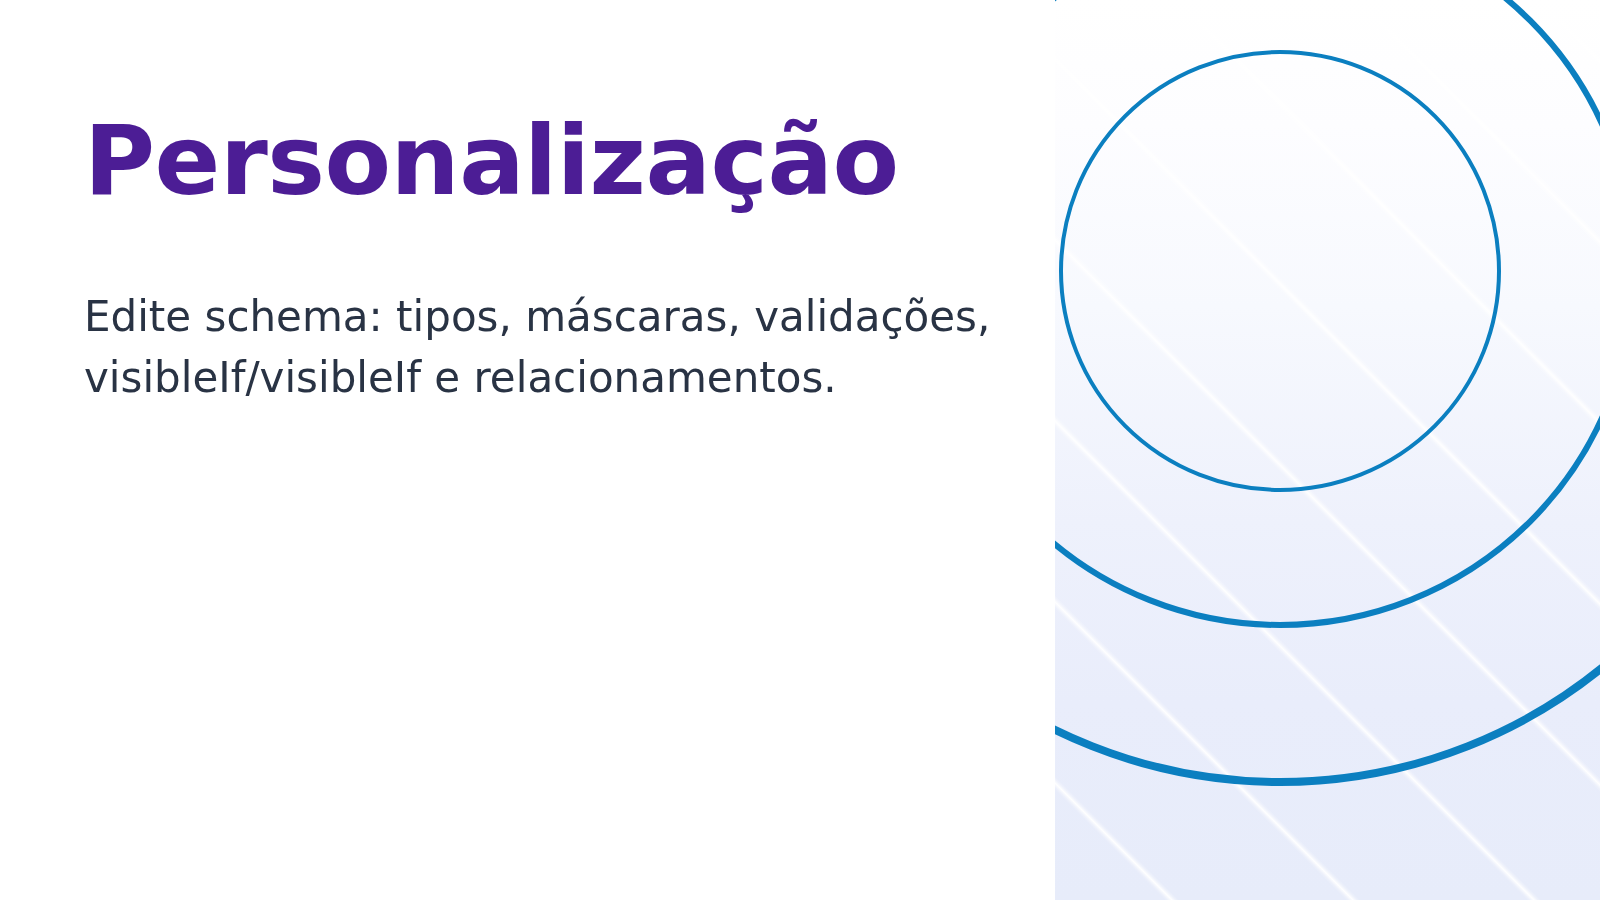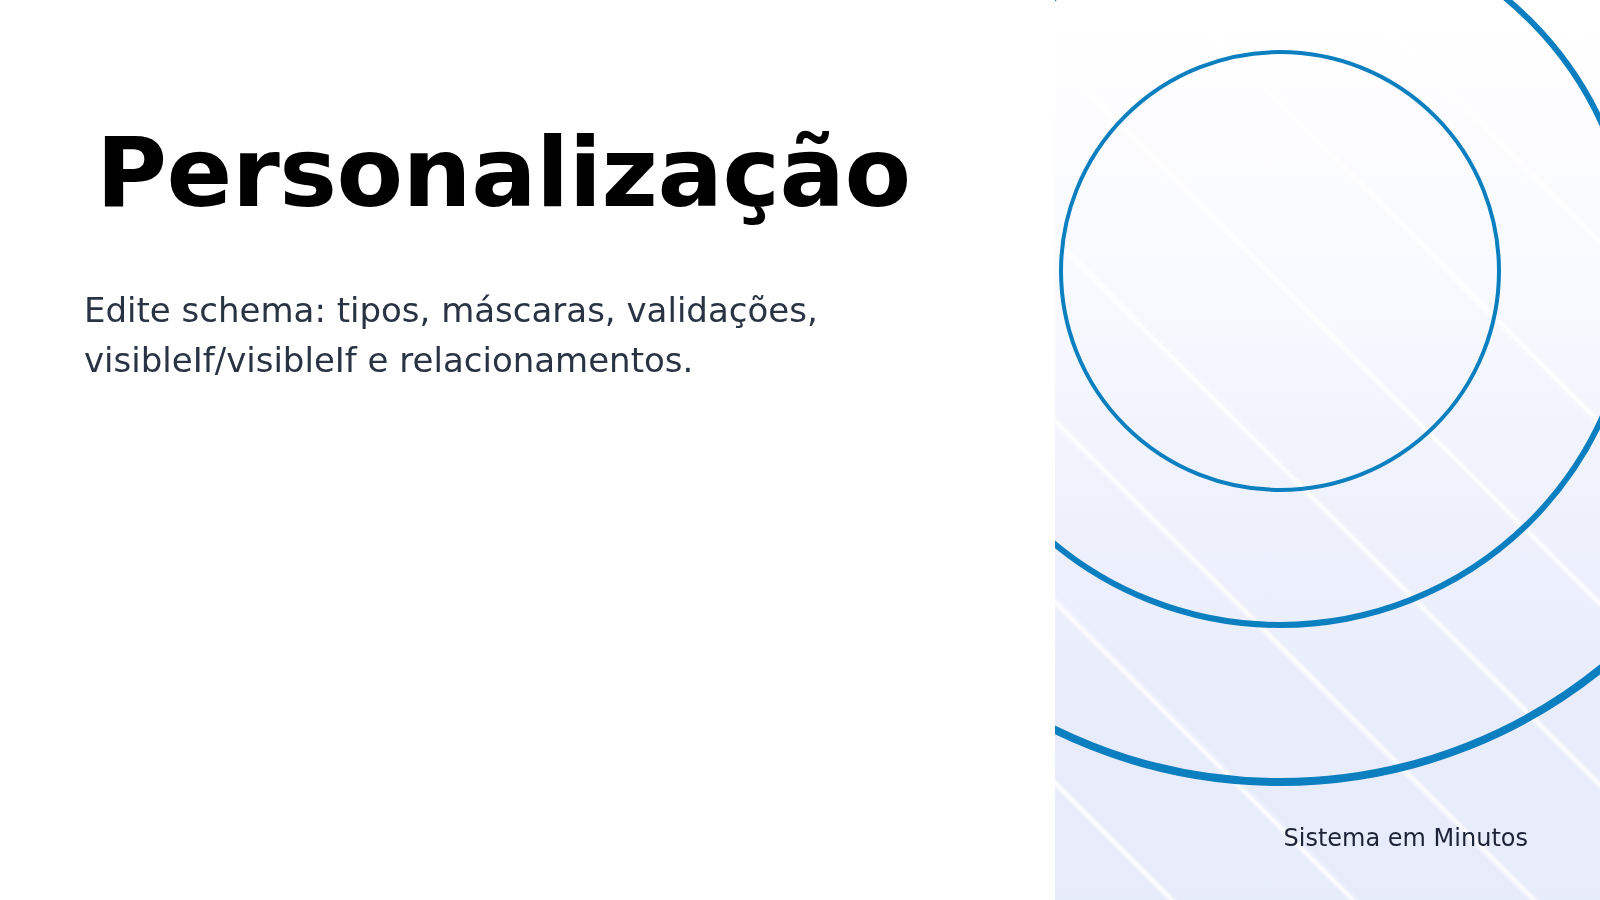--- a/index.html
+++ b/index.html
@@ -66,36 +66,36 @@
     position: absolute;
     left: 84px;
     top: 0;
     width: 950px;
   }
 
   .slide-title {
     position: absolute;
     left: 0;
     top: 112px;
-    margin: 12px;
+    margin: 0;
     font-size: 97px;
     font-weight: 700;
     line-height: 1.0;
     letter-spacing: -0.5px;
-    color: #000000;
+    color: #4c1d95;
     white-space: nowrap;
   }
 
   .slide-subtitle {
     position: absolute;
     left: 0;
     top: 286px;
     margin: 0;
     width: 950px;
-    font-size: 34px;
+    font-size: 42px;
     font-weight: 400;
     line-height: 1.46;
     color: #293344;
   }
 
   
   .slide-footer {
     position: absolute;
     right: 72px;
     top: 824px;
@@ -113,21 +113,20 @@
   <div class="deco-panel">
 
     <div class="deco-stripes"></div>
 
     <svg class="deco-rings" viewBox="0 0 1600 900">
       <circle cx="1280" cy="271" r="511" fill="none" stroke="#0b7fc0" stroke-width="8"></circle>
       <circle cx="1280" cy="271" r="354" fill="none" stroke="#0b7fc0" stroke-width="6"></circle>
       <circle cx="1280" cy="271" r="219" fill="none" stroke="#0b7fc0" stroke-width="4"></circle>
     </svg>
 
-    <div class="slide-footer">Sistema em Minutos</div>
   </div>
 
   <div class="text-block">
 
     <h1 class="slide-title">Personalização</h1>
 
     <p class="slide-subtitle"><span>Edite schema: tipos, máscaras, validações,</span><br><span>visibleIf/visibleIf e relacionamentos.</span></p>
   </div>
 
 </div>

